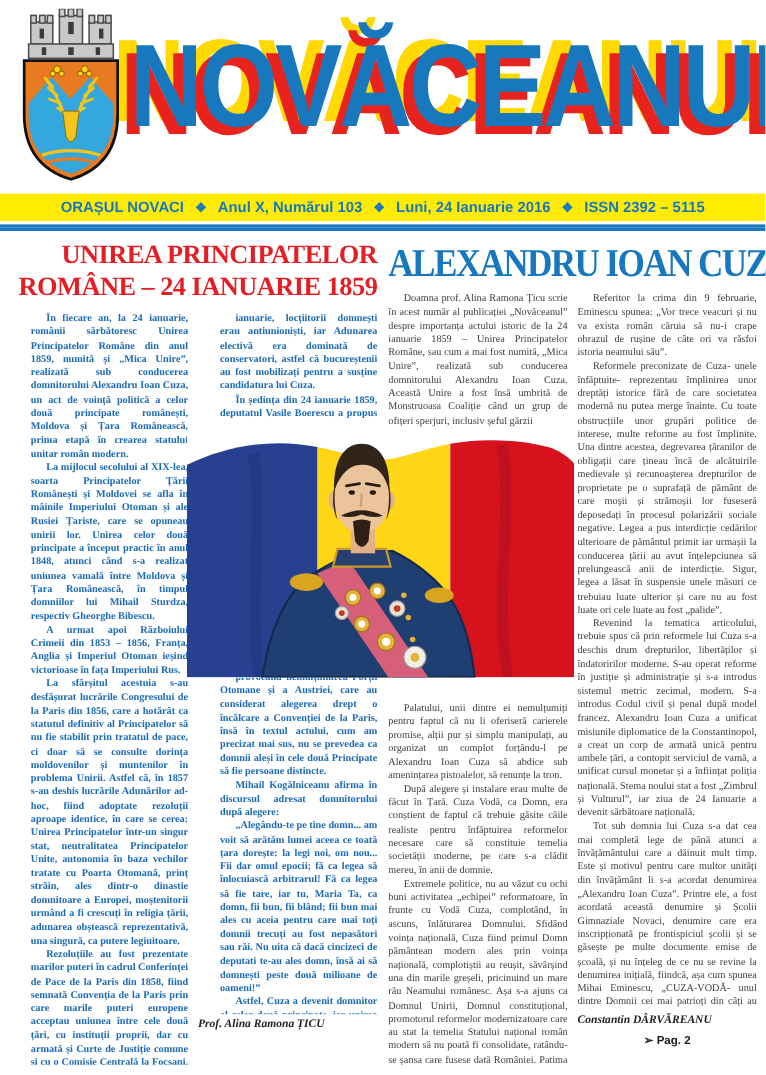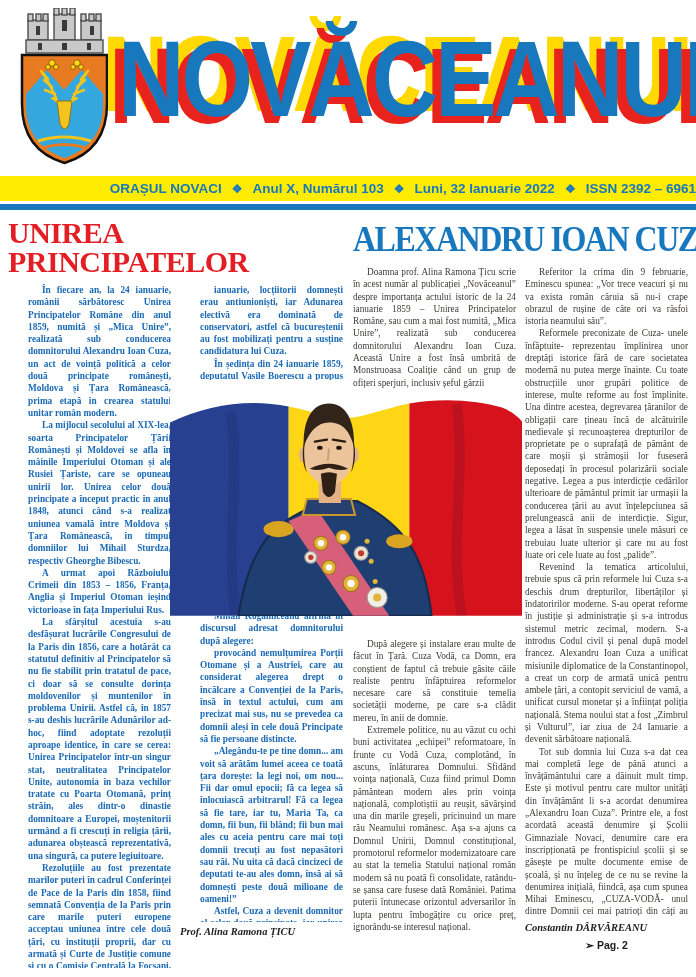--- a/index.html
+++ b/index.html
@@ -24,37 +24,37 @@
   }
   .paper-subtitle {
     margin-top:12px;
     font-family:"Liberation Serif", serif;
     font-style:italic; font-weight:bold; font-size:17px; color:#1878be;
   }
 
   
   .infobar {
     height:25px; background:#ffec00;
-    display:flex; align-items:center; justify-content:flex-end; gap:10px;
+    display:flex; align-items:center; justify-content:center; gap:10px;
     font-family:"Liberation Sans", sans-serif;
     font-weight:bold; font-size:13.5px; color:#1878be;
   }
   .infobar .sep { font-size:12px; }
   .rule { height:2px; border-top:3px solid #1878be; border-bottom:3px solid #1878be; margin-top:3px; }
 
   
   .content { position:relative; display:flex; gap:10px; padding:6px 8px 0; }
   section.article { width:335px; }
   .cols { display:flex; gap:9px; }
   .col { flex:1; min-width:0; }
 
   h2.headline-left {
-    margin:2px 0 8px; text-align:left;
-    font-family:"Liberation Serif", serif;
-    font-weight:bold; font-size:30px; line-height:29px;
+    margin:2px 0 8px; text-align:right;
+    font-family:"Liberation Serif", serif;
+    font-weight:bold; font-size:24px; line-height:29px;
     color:#e31f25; letter-spacing:-0.5px;
   }
   h2.headline-right {
     margin:0 0 10px; text-align:center;
     font-family:"Liberation Serif", serif;
     font-weight:bold; font-size:32px; line-height:40px;
     color:#1878be; letter-spacing:-1.5px; white-space:nowrap;
     transform:scaleY(1.12); transform-origin:center top;
   }
 
@@ -162,70 +162,72 @@
     <div class="mast-right">
       <h1 class="paper-title">NOVĂCEANUL</h1>
     </div>
   </header>
 
   <div class="infobar">
     <span>ORAȘUL NOVACI</span>
     <span class="sep">❖</span>
     <span>Anul X, Numărul 103</span>
     <span class="sep">❖</span>
-    <span>Luni, 32 Ianuarie 2022</span>
+    <span>Luni, 24 Ianuarie 2016</span>
     <span class="sep">❖</span>
-    <span>ISSN 2392 – 6961</span>
+    <span>ISSN 2392 – 5115</span>
   </div>
   <div class="rule"></div>
 
   <main class="content">
 
     <section class="article article-left">
       <h2 class="headline-left">
         <span style="display:block">UNIREA PRINCIPATELOR</span>
+        <span style="display:block">ROMÂNE – 24 IANUARIE 1859</span>
       </h2>
       <div class="cols">
         <div class="col">
           <div class="block-clip col1-text">
               <p class="para">În fiecare an, la 24 ianuarie, românii sărbătoresc Unirea Principatelor Române din anul 1859, numită și „Mica Unire”, realizată sub conducerea domnitorului Alexandru Ioan Cuza, un act de voință politică a celor două principate românești, Moldova și Țara Românească, prima etapă în crearea statului unitar român modern.</p>
               <p class="para">La mijlocul secolului al XIX-lea, soarta Principatelor Țării Românești și Moldovei se afla în mâinile Imperiului Otoman și ale Rusiei Țariste, care se opuneau unirii lor. Unirea celor două principate a început practic în anul 1848, atunci când s-a realizat uniunea vamală între Moldova și Țara Românească, în timpul domniilor lui Mihail Sturdza, respectiv Gheorghe Bibescu.</p>
               <p class="para">A urmat apoi Războiului Crimeii din 1853 – 1856, Franța, Anglia și Imperiul Otoman ieșind victorioase în fața Imperiului Rus.</p>
               <p class="para">La sfârșitul acestuia s-au desfășurat lucrările Congresului de la Paris din 1856, care a hotărât ca statutul definitiv al Principatelor să nu fie stabilit prin tratatul de pace, ci doar să se consulte dorința moldovenilor și muntenilor în problema Unirii. Astfel că, în 1857 s-au deshis lucrările Adunărilor ad-hoc, fiind adoptate rezoluții aproape identice, în care se cerea: Unirea Principatelor într-un singur stat, neutralitatea Principatelor Unite, autonomia în baza vechilor tratate cu Poarta Otomană, prinț străin, ales dintr-o dinastie domnitoare a Europei, moștenitorii urmând a fi crescuți în religia țării, adunarea obștească reprezentativă, una singură, ca putere legiuitoare.</p>
               <p class="para">Rezoluțiile au fost prezentate marilor puteri în cadrul Conferinței de Pace de la Paris din 1858, fiind semnată Convenția de la Paris prin care marile puteri europene acceptau uniunea între cele două țări, cu instituții proprii, dar cu armată și Curte de Justiție comune și cu o Comisie Centrală la Focșani, care urma să facă legi de interes comun.</p>
               <p class="para">Convenția de la Paris prevedea modul de organizare a Principatelor, dar nu specifica faptul că nu poate fi aceeași persoană atât domn al Moldovei, cât și domn al Țării Românești.</p>
             </div>
         </div>
         <div class="col">
           <div class="block-clip col2-top">
               <p class="para">ianuarie, locțiitorii domnești erau antiunioniști, iar Adunarea electivă era dominată de conservatori, astfel că bucureștenii au fost mobilizați pentru a susține candidatura lui Cuza.</p>
               <p class="para">În ședința din 24 ianuarie 1859, deputatul Vasile Boerescu a propus candidatura lui Alexandru Ioan Cuza, care a fost votat în unanimitate,</p>
             </div>
           <div class="col2-spacer"></div>
           <div class="block-clip col2-bottom">
+              <p class="para">provocând nemulțumirea Porții Otomane și a Austriei, care au considerat alegerea drept o încălcare a Convenției de la Paris, însă în textul actului, cum am precizat mai sus, nu se prevedea ca domnii aleși în cele două Principate să fie persoane distincte.</p>
               <p class="para">Mihail Kogălniceanu afirma în discursul adresat domnitorului după alegere:</p>
-              <p class="para">provocând nemulțumirea Porții Otomane și a Austriei, care au considerat alegerea drept o încălcare a Convenției de la Paris, însă în textul actului, cum am precizat mai sus, nu se prevedea ca domnii aleși în cele două Principate să fie persoane distincte.</p>
               <p class="para">„Alegându-te pe tine domn... am voit să arătăm lumei aceea ce toată țara dorește: la legi noi, om nou... Fii dar omul epocii; fă ca legea să înlocuiască arbitrarul! Fă ca legea să fie tare, iar tu, Maria Ta, ca domn, fii bun, fii blând; fii bun mai ales cu aceia pentru care mai toți domnii trecuți au fost nepasători sau răi. Nu uita că dacă cincizeci de deputati te-au ales domn, însă ai să domnești peste două milioane de oameni!”</p>
               <p class="para">Astfel, Cuza a devenit domnitor al celor două principate, iar unirea lor a fost recunoscută de către marile puteri pe parcursul domniei sale.</p>
               <p class="para">Prin Unirea Moldovei cu Țara Românească s-a format un stat unitar care a adoptat numele de România, cu Capitala la București, cu o singură Adunare și un singur Guvern. Era primul pas pe calea înfăptuirii statului național unitar român.</p>
             </div>
           <div class="signature">Prof. Alina Ramona ȚICU</div>
         </div>
       </div>
     </section>
 
     <section class="article article-right">
       <h2 class="headline-right">ALEXANDRU IOAN CUZA</h2>
       <div class="cols">
         <div class="col">
           <div class="block-clip col3-top">
               <p class="para">Doamna prof. Alina Ramona Țicu scrie în acest număr al publicației „Novăceanul” despre importanța actului istoric de la 24 ianuarie 1859 – Unirea Principatelor Române, sau cum a mai fost numită, „Mica Unire”, realizată sub conducerea domnitorului Alexandru Ioan Cuza. Această Unire a fost însă umbrită de Monstruoasa Coaliție când un grup de ofițeri sperjuri, inclusiv șeful gărzii</p>
             </div>
           <div class="col3-spacer"></div>
           <div class="block-clip col3-bottom">
+              <p class="para">Palatului, unii dintre ei nemulțumiți pentru faptul că nu li oferiseră carierele promise, alții pur și simplu manipulați, au organizat un complot forțându-l pe Alexandru Ioan Cuza să abdice sub amenințarea pistoalelor, să renunțe la tron.</p>
               <p class="para">După alegere și instalare erau multe de făcut în Țară. Cuza Vodă, ca Domn, era conștient de faptul că trebuie găsite căile realiste pentru înfăptuirea reformelor necesare care să constituie temelia societății moderne, pe care s-a clădit mereu, în anii de domnie.</p>
               <p class="para">Extremele politice, nu au văzut cu ochi buni activitatea „echipei” reformatoare, în frunte cu Vodă Cuza, complotând, în ascuns, înlăturarea Domnului. Sfidând voința națională, Cuza fiind primul Domn pământean modern ales prin voința națională, complotiștii au reușit, săvârșind una din marile greșeli, pricinuind un mare rău Neamului românesc. Așa s-a ajuns ca Domnul Unirii, Domnul constituțional, promotorul reformelor modernizatoare care au stat la temelia Statului național român modern să nu poată fi consolidate, ratându-se șansa care fusese dată României. Patima puterii întunecase orizontul adversarilor în lupta pentru îmbogățire cu orice preț, ignorându-se interesul național.</p>
             </div>
         </div>
         <div class="col">
           <div class="block-clip col4-text">
               <p class="para">Referitor la crima din 9 februarie, Eminescu spunea: „Vor trece veacuri și nu va exista român căruia să nu-i crape obrazul de rușine de câte ori va răsfoi istoria neamului său”.</p>
               <p class="para">Reformele preconizate de Cuza- unele înfăptuite- reprezentau împlinirea unor dreptăți istorice fără de care societatea modernă nu putea merge înainte. Cu toate obstrucțiile unor grupări politice de interese, multe reforme au fost împlinite. Una dintre acestea, degrevarea țăranilor de obligații care țineau încă de alcătuirile medievale și recunoașterea drepturilor de proprietate pe o suprafață de pământ de care moșii și strămoșii lor fuseseră deposedați în procesul polarizării sociale negative. Legea a pus interdicție cedărilor ulterioare de pământul primit iar urmașii la conducerea țării au avut înțelepciunea să prelungească anii de interdicție. Sigur, legea a lăsat în suspensie unele măsuri ce trebuiau luate ulterior și care nu au fost luate ori cele luate au fost „palide”.</p>
               <p class="para">Revenind la tematica articolului, trebuie spus că prin reformele lui Cuza s-a deschis drum drepturilor, libertăților și îndatoririlor moderne. S-au operat reforme în justiție și administrație și s-a introdus sistemul metric zecimal, modern. S-a introdus Codul civil și penal după model francez. Alexandru Ioan Cuza a unificat misiunile diplomatice de la Constantinopol, a creat un corp de armată unică pentru ambele țări, a contopit serviciul de vamă, a unificat cursul monetar și a înființat poliția națională. Stema noului stat a fost „Zimbrul și Vulturul”, iar ziua de 24 Ianuarie a devenit sărbătoare națională.</p>
               <p class="para">Tot sub domnia lui Cuza s-a dat cea mai completă lege de până atunci a învățământului care a dăinuit mult timp. Este și motivul pentru care multor unități din învățământ li s-a acordat denumirea „Alexandru Ioan Cuza”. Printre ele, a fost acordată această denumire și Școlii Gimnaziale Novaci, denumire care era inscripționată pe frontispiciul școlii și se găsește pe multe documente emise de școală, și nu înțeleg de ce nu se revine la denumirea inițială, fiindcă, așa cum spunea Mihai Eminescu, „CUZA-VODĂ- unul dintre Domnii cei mai patrioți din câți au fost vreodată în țările Dunării române”.</p>

